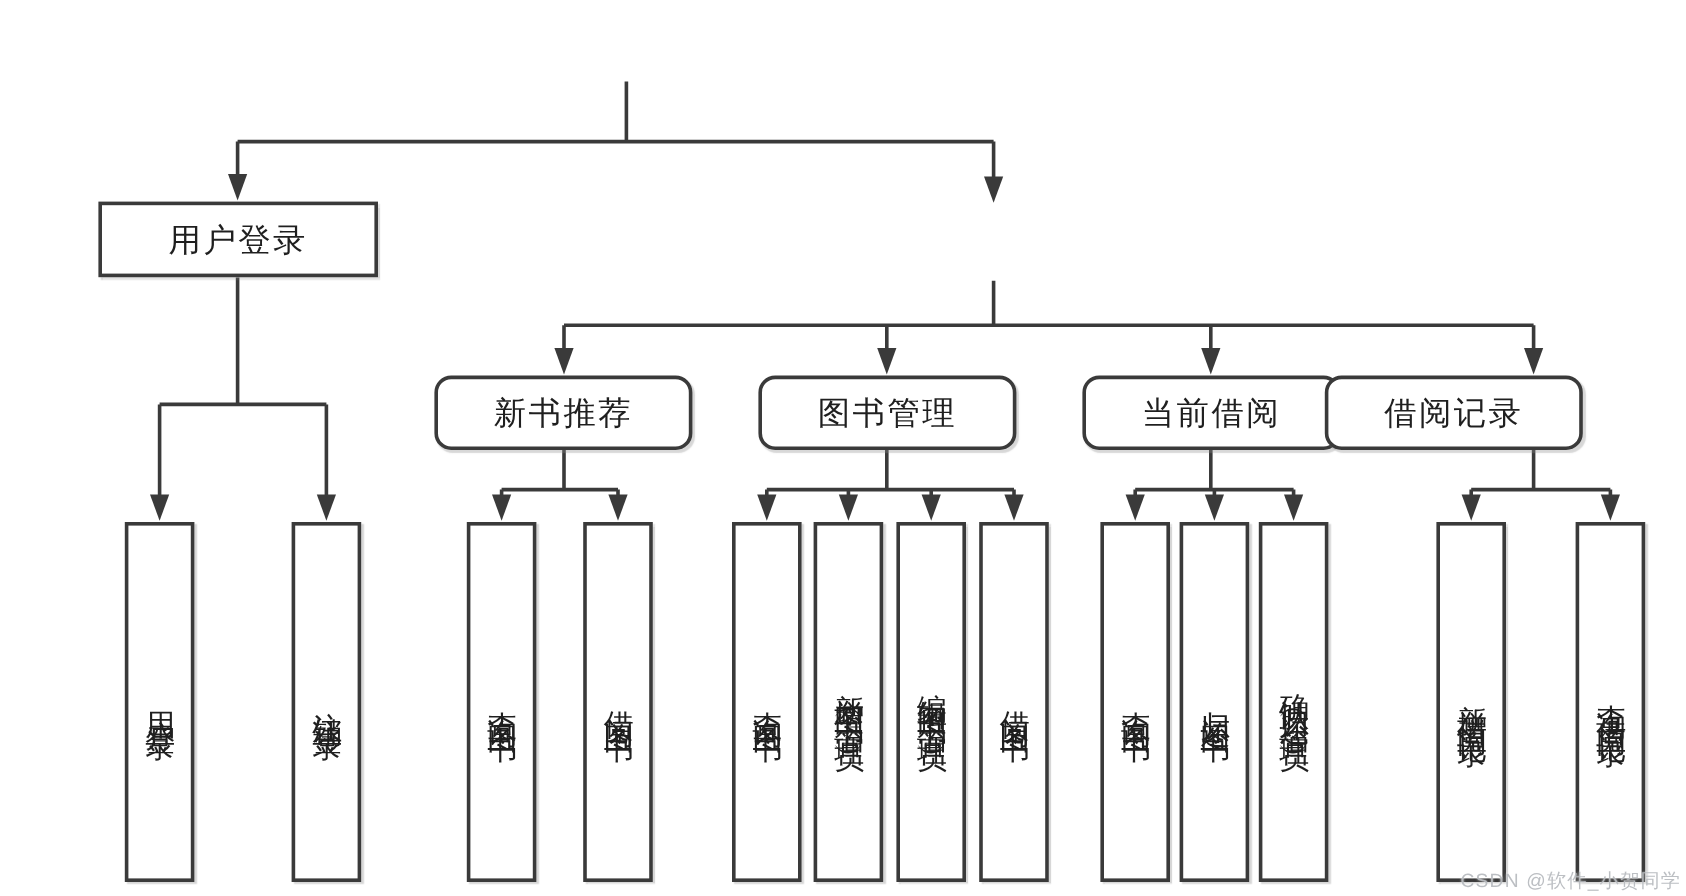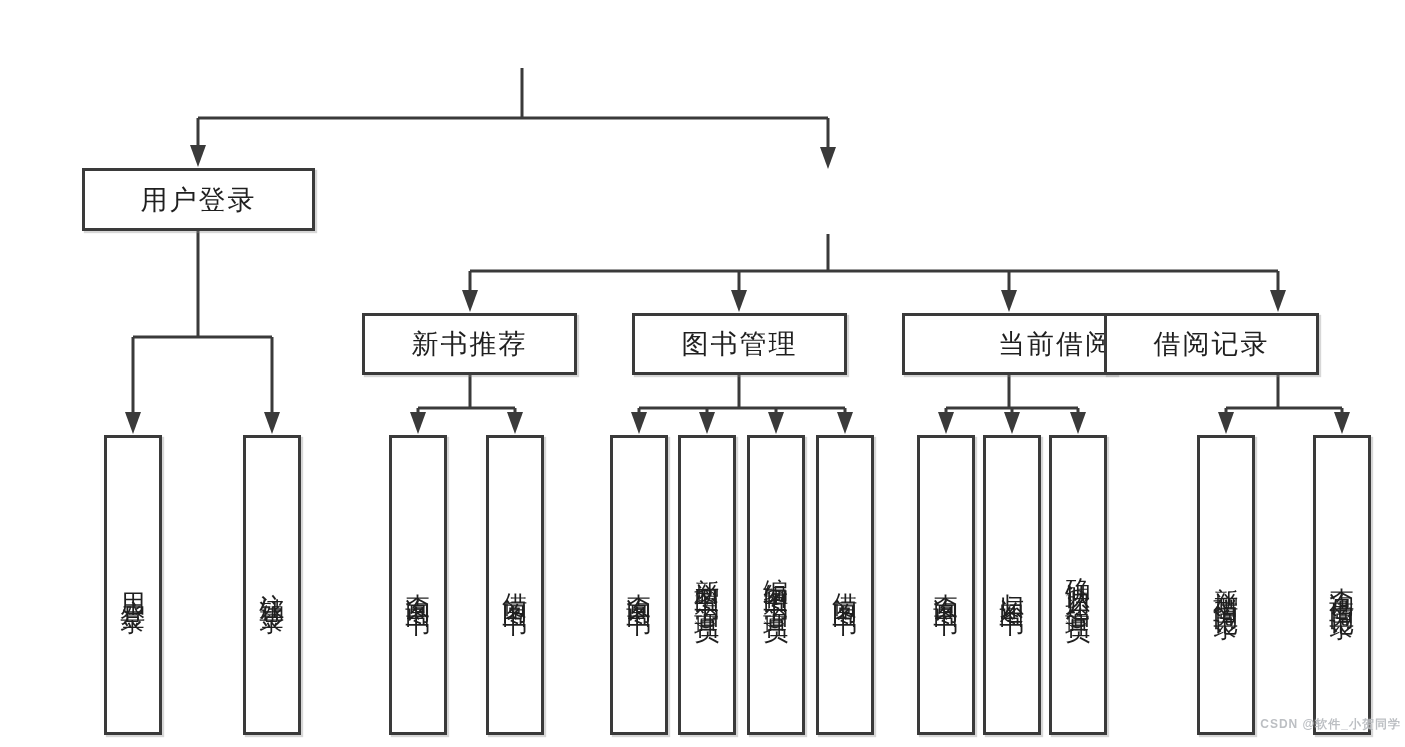--- a/index.html
+++ b/index.html
@@ -33,44 +33,43 @@
     font-size: 25px;
     line-height: 1.05;
     letter-spacing: 6px;
     color: var(--text);
     white-space: nowrap;
   }
   
   .n-root   { left: 22px;   top: 14px;  width: 1001px; height: 54px; }
   .n-login  { left: 82px;   top: 168px; width: 233px;  height: 63px; }
   .n-mgmt   { left: 712px;  top: 170px; width: 233px;  height: 64px; }
-  .n-l3     { top: 313px; height: 62px; width: 215px; }
+  .n-l3     { top: 313px; height: 62px; width: 215px; border-radius: 14px; }
   .n-new    { left: 362px; }
   .n-borrow { left: 632px; }
-  .n-cur    { left: 902px; justify-content: flex-end; }
+  .n-cur    { left: 902px; }
   .n-rec    { left: 1104px; }
   .leaf     { top: 435px; height: 300px; width: 58px; }
   .lf1  { left: 104px; }  .lf2  { left: 243px; }
   .lf3  { left: 389px; }  .lf4  { left: 486px; }
   .lf5  { left: 610px; }  .lf6  { left: 678px; }
   .lf7  { left: 747px; }  .lf8  { left: 816px; }
   .lf9  { left: 917px; }  .lf10 { left: 983px; }
   .lf11 { left: 1049px; }
   .lf12 { left: 1197px; } .lf13 { left: 1313px; }
   .watermark {
     position: absolute;
     right: 4px;
-    bottom: 14px;
-    font-size: 12px;
+    bottom: 2px;
+    font-size: 16px;
     letter-spacing: 1px;
     color: var(--wm);
     opacity: 0.95;
     z-index: 5;
     text-shadow: 0 0 2px rgba(255,255,255,0.8);
-    font-weight: bold;
   }
 </style>
 </head>
 <body>
 
 <div class="stage">
 
   <svg class="connectors" viewBox="0 0 1405 747" xmlns="http://www.w3.org/2000/svg">
     <g stroke="#3a3a3a" stroke-width="3" fill="none">
 

